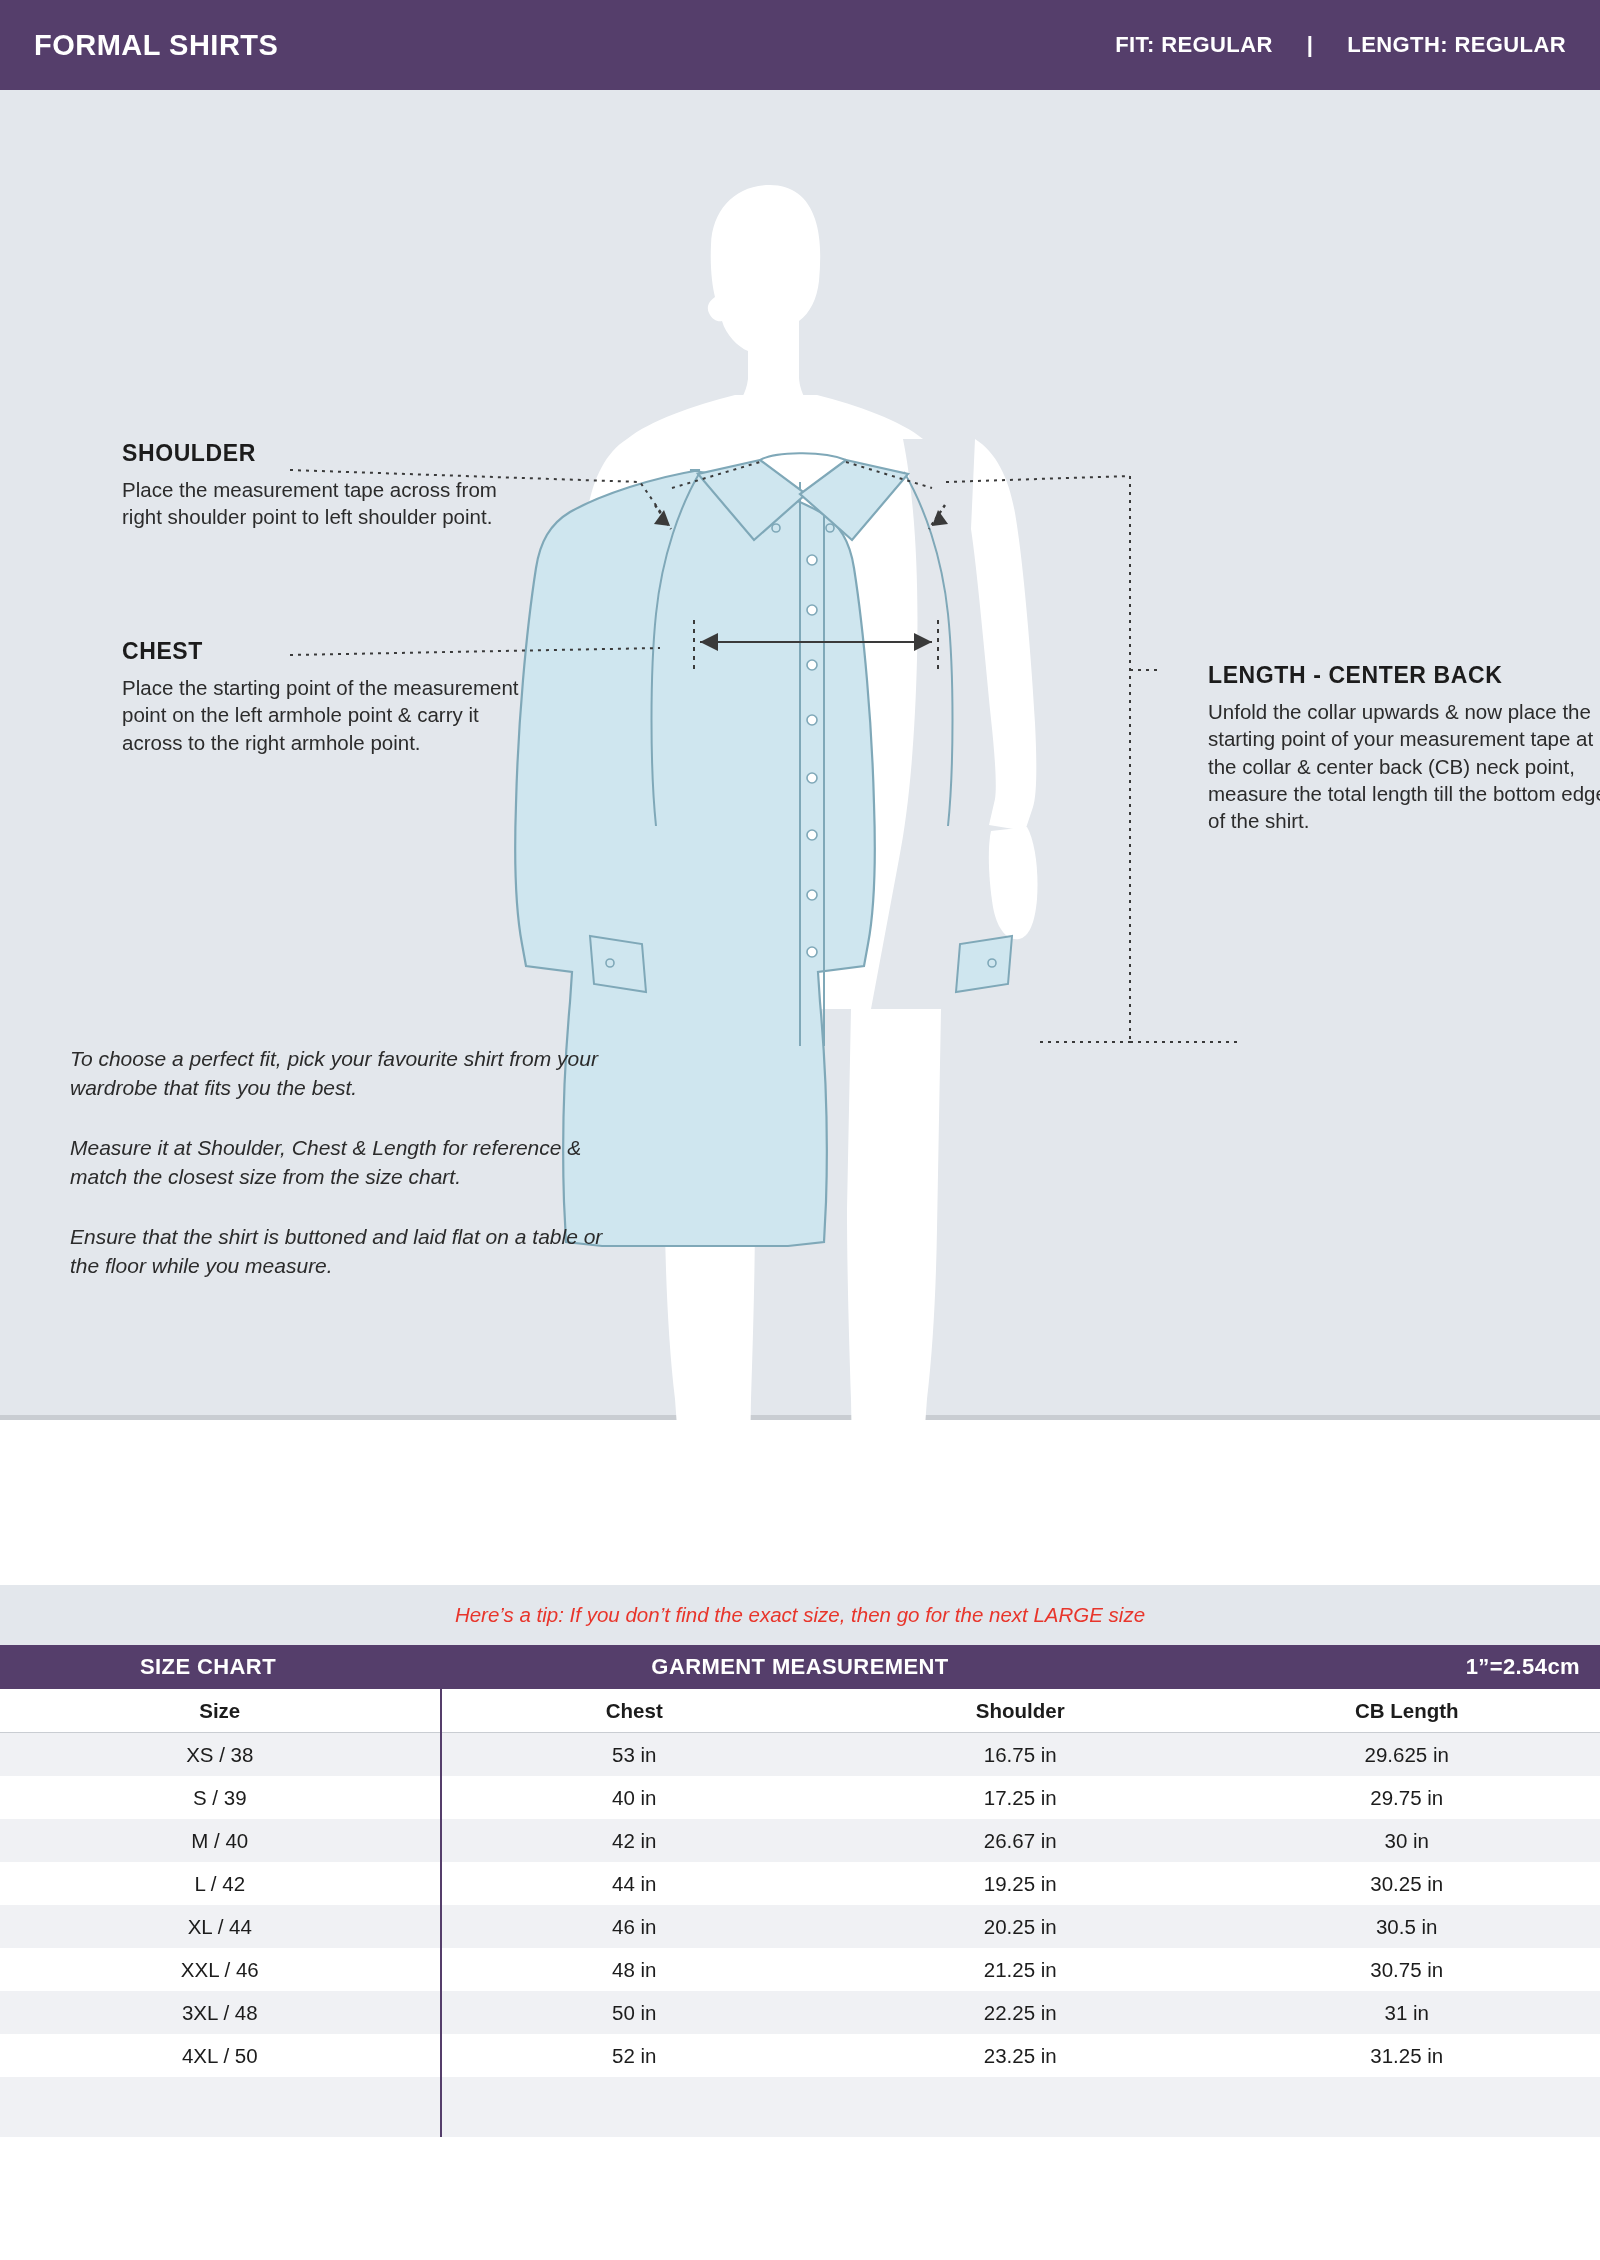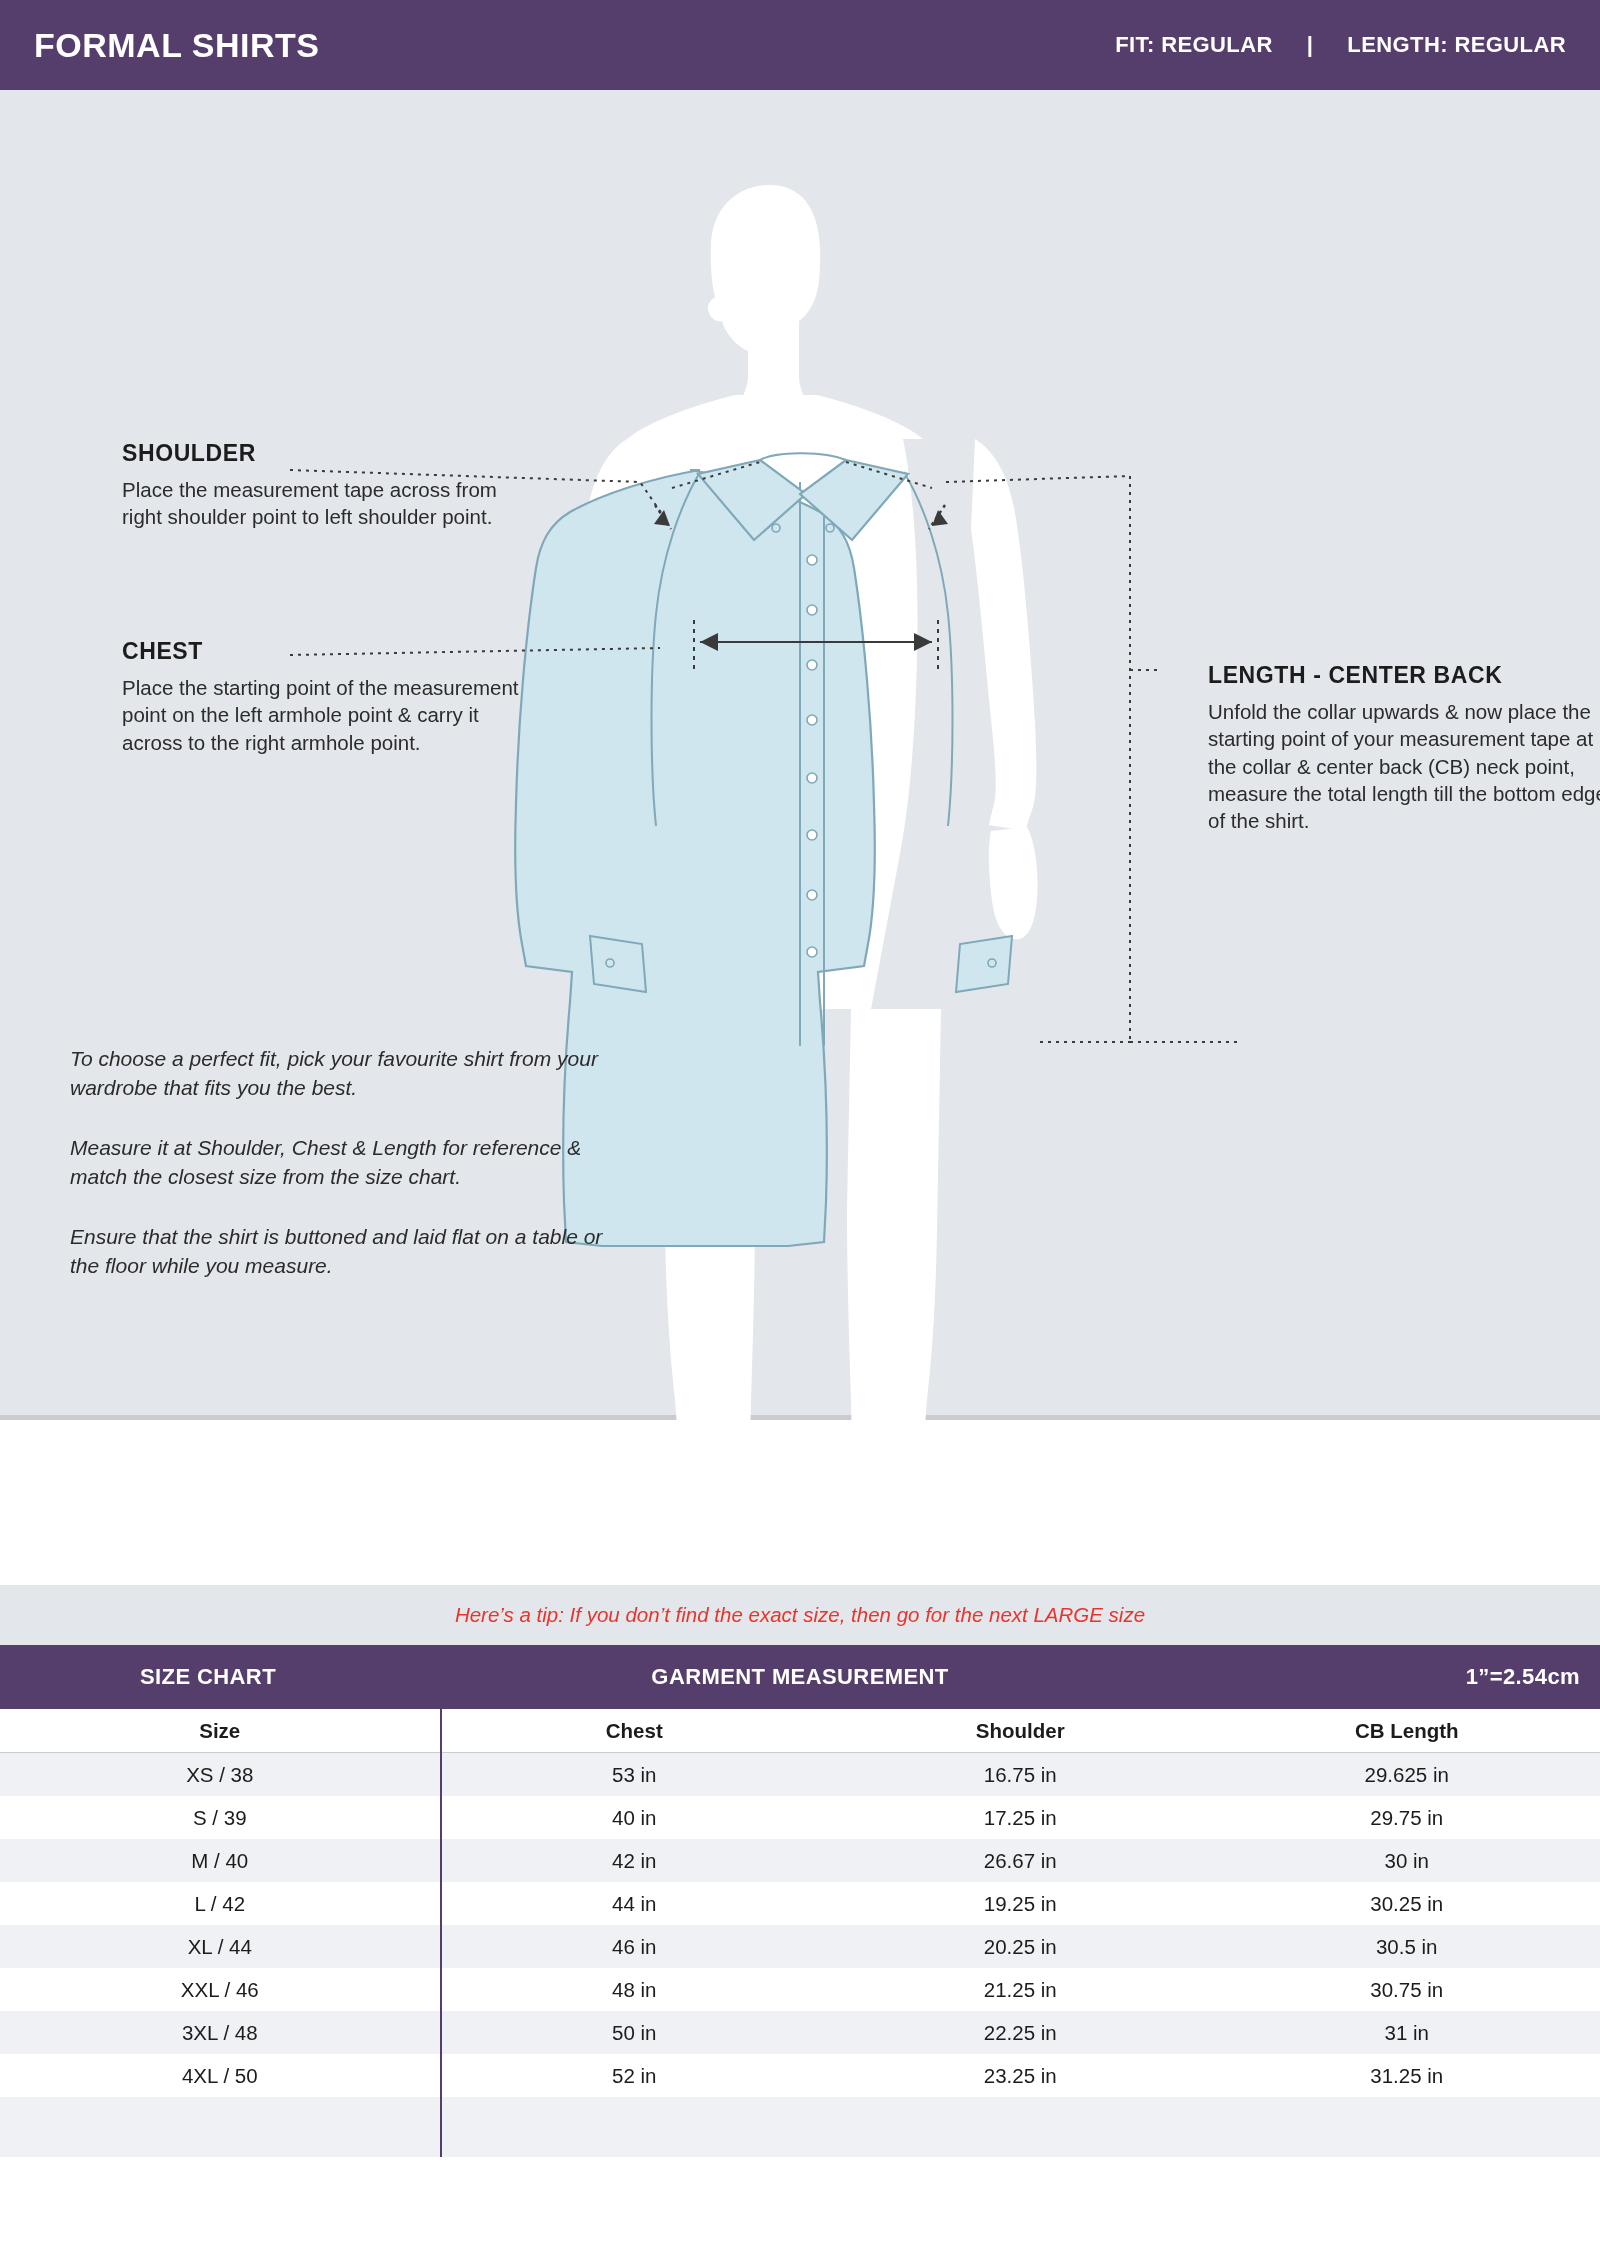--- a/index.html
+++ b/index.html
@@ -11,21 +11,21 @@
   }
   .page { position:relative; width:1600px; height:2260px; }
 
   
   .header {
     position:absolute; left:0; top:0; width:1600px; height:90px;
     background:#553e6b;
     display:flex; align-items:center; justify-content:space-between;
     box-sizing:border-box; padding:0 34px;
   }
-  .header-title { color:#ffffff; font-size:34px; font-weight:bold; letter-spacing:0.5px; }
+  .header-title { color:#ffffff; font-size:29px; font-weight:bold; letter-spacing:0.5px; }
   .header-right { color:#ffffff; font-size:22px; font-weight:bold; letter-spacing:0.4px; display:flex; gap:34px; align-items:center;}
   .header-sep { color:#ffffff; font-weight:bold; }
 
   
   .illustration {
     position:absolute; left:0; top:90px; width:1600px; height:1330px;
     background:#e3e7ec;
     overflow:hidden;
   }
   .floor {
@@ -59,21 +59,21 @@
   .tipline {
     position:absolute; left:0; top:1585px; width:1600px; height:60px;
     display:flex; align-items:center; justify-content:center;
     background:#e3e7ec;
     color:#e8352b; font-size:20.5px;font-style:italic;
   }
 
   
   .chart { position:absolute; left:0; top:1645px; width:1600px; }
   .chart-head {
-    height:64px; background:#553e6b; color:#fff;
+    height:44px; background:#553e6b; color:#fff;
     display:flex; align-items:center; position:relative;text-decoration:underline;
   }
   .chart-head .lbl { position:absolute; font-weight:bold; font-size:22px; letter-spacing:0.4px; }
   .chart-head .lbl-size { left:140px; }
   .chart-head .lbl-garment { left:50%; transform:translateX(-50%); }
   .chart-head .lbl-conv { right:20px; }
 
   table.sizes { border-collapse:collapse; width:1600px; background:#fff; }
   table.sizes th, table.sizes td {
     font-size:20.5px; color:#1c1c1c; text-align:center;

